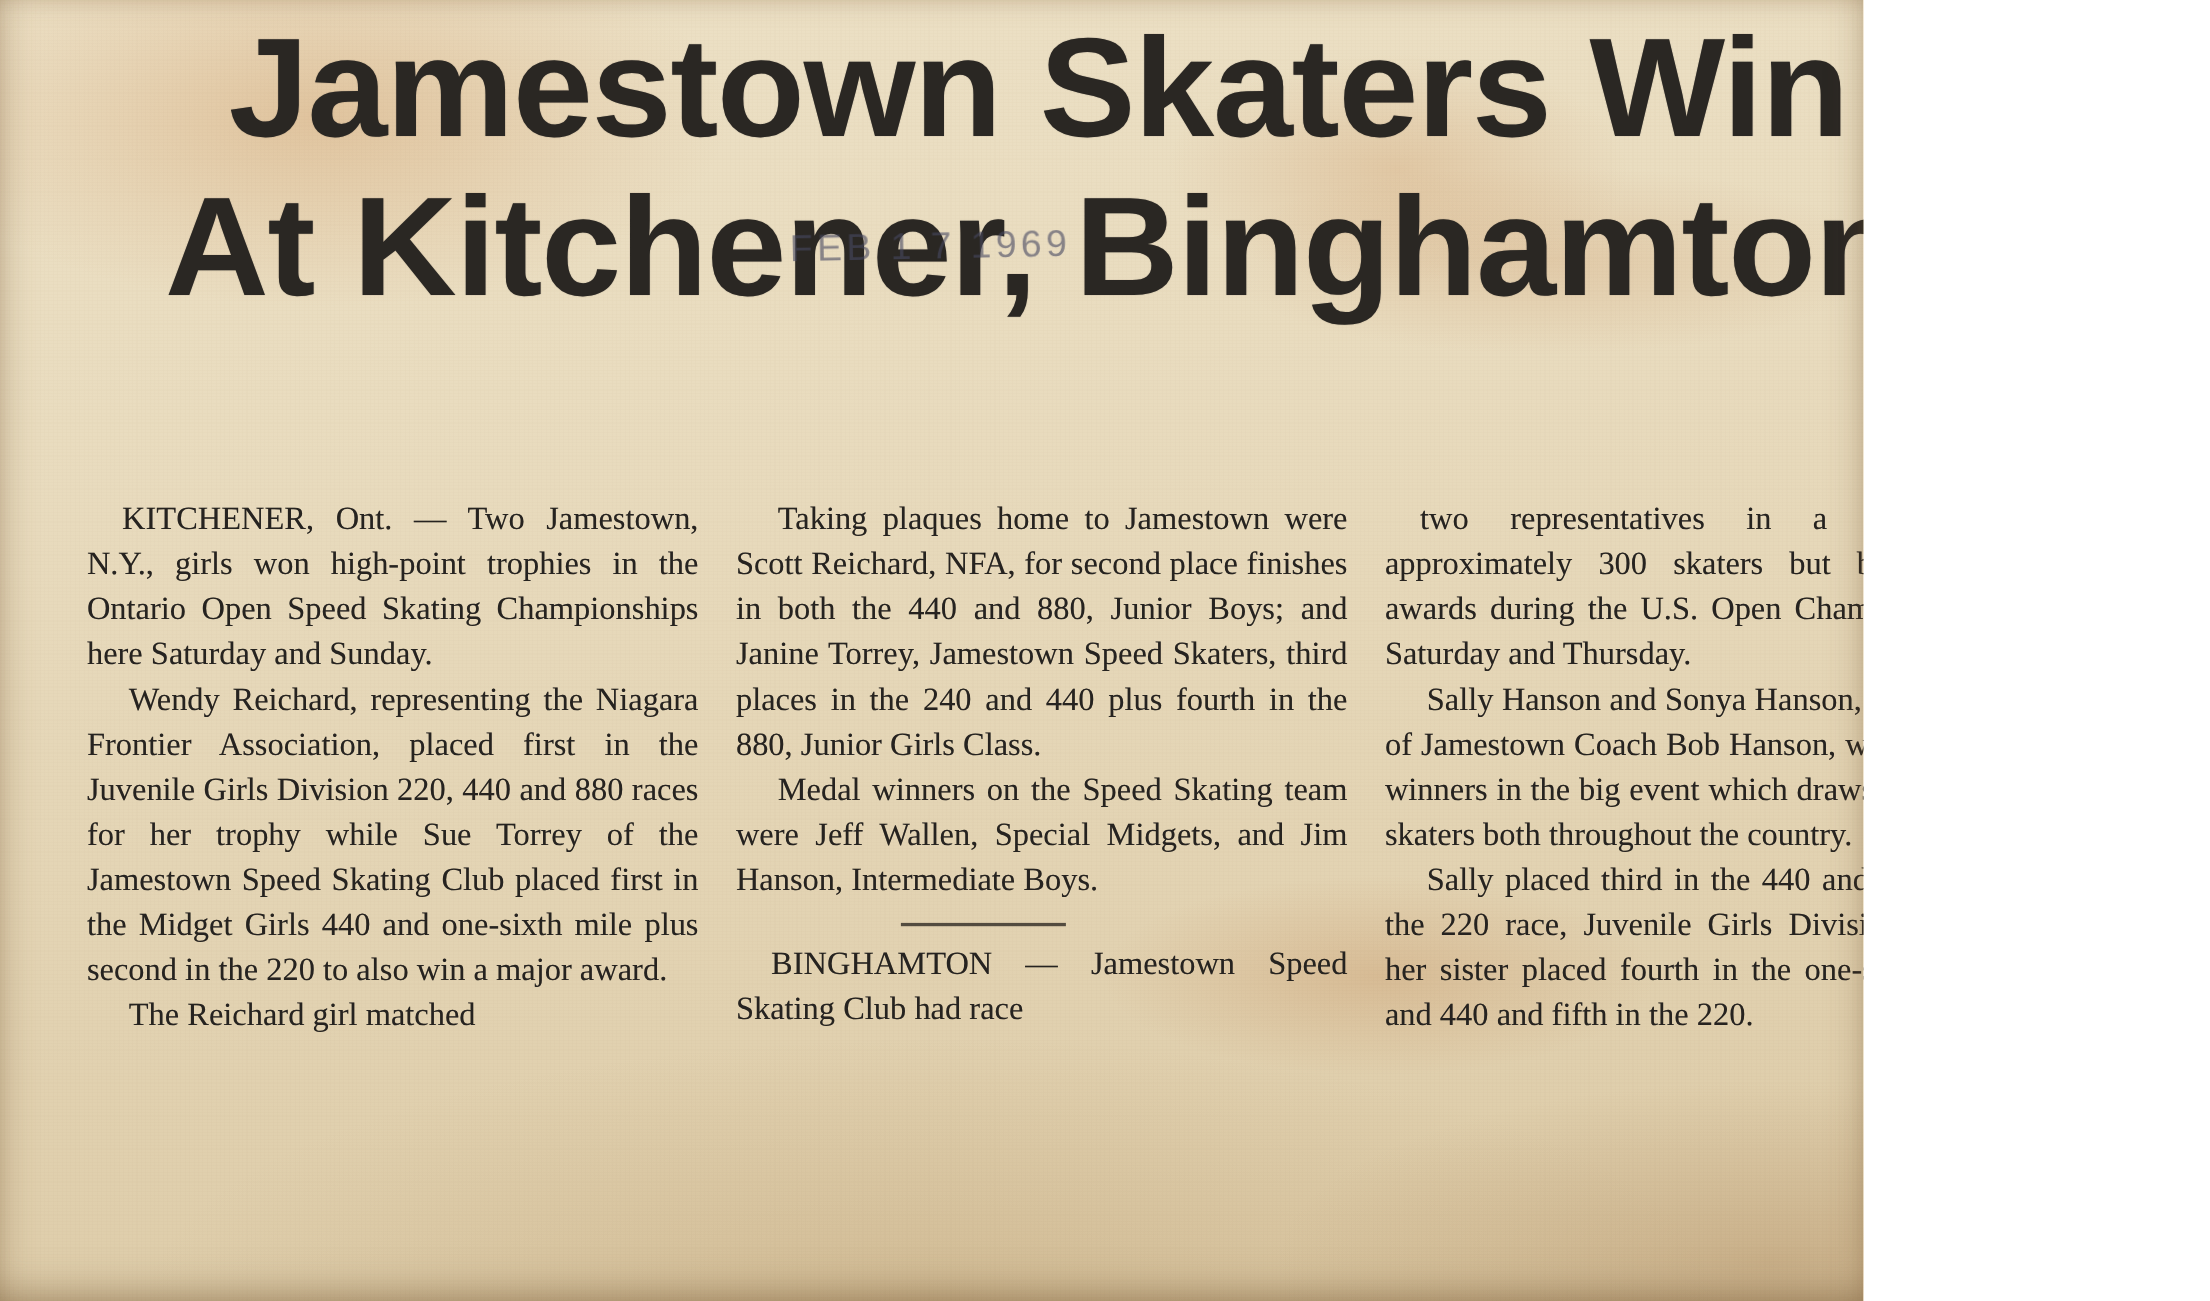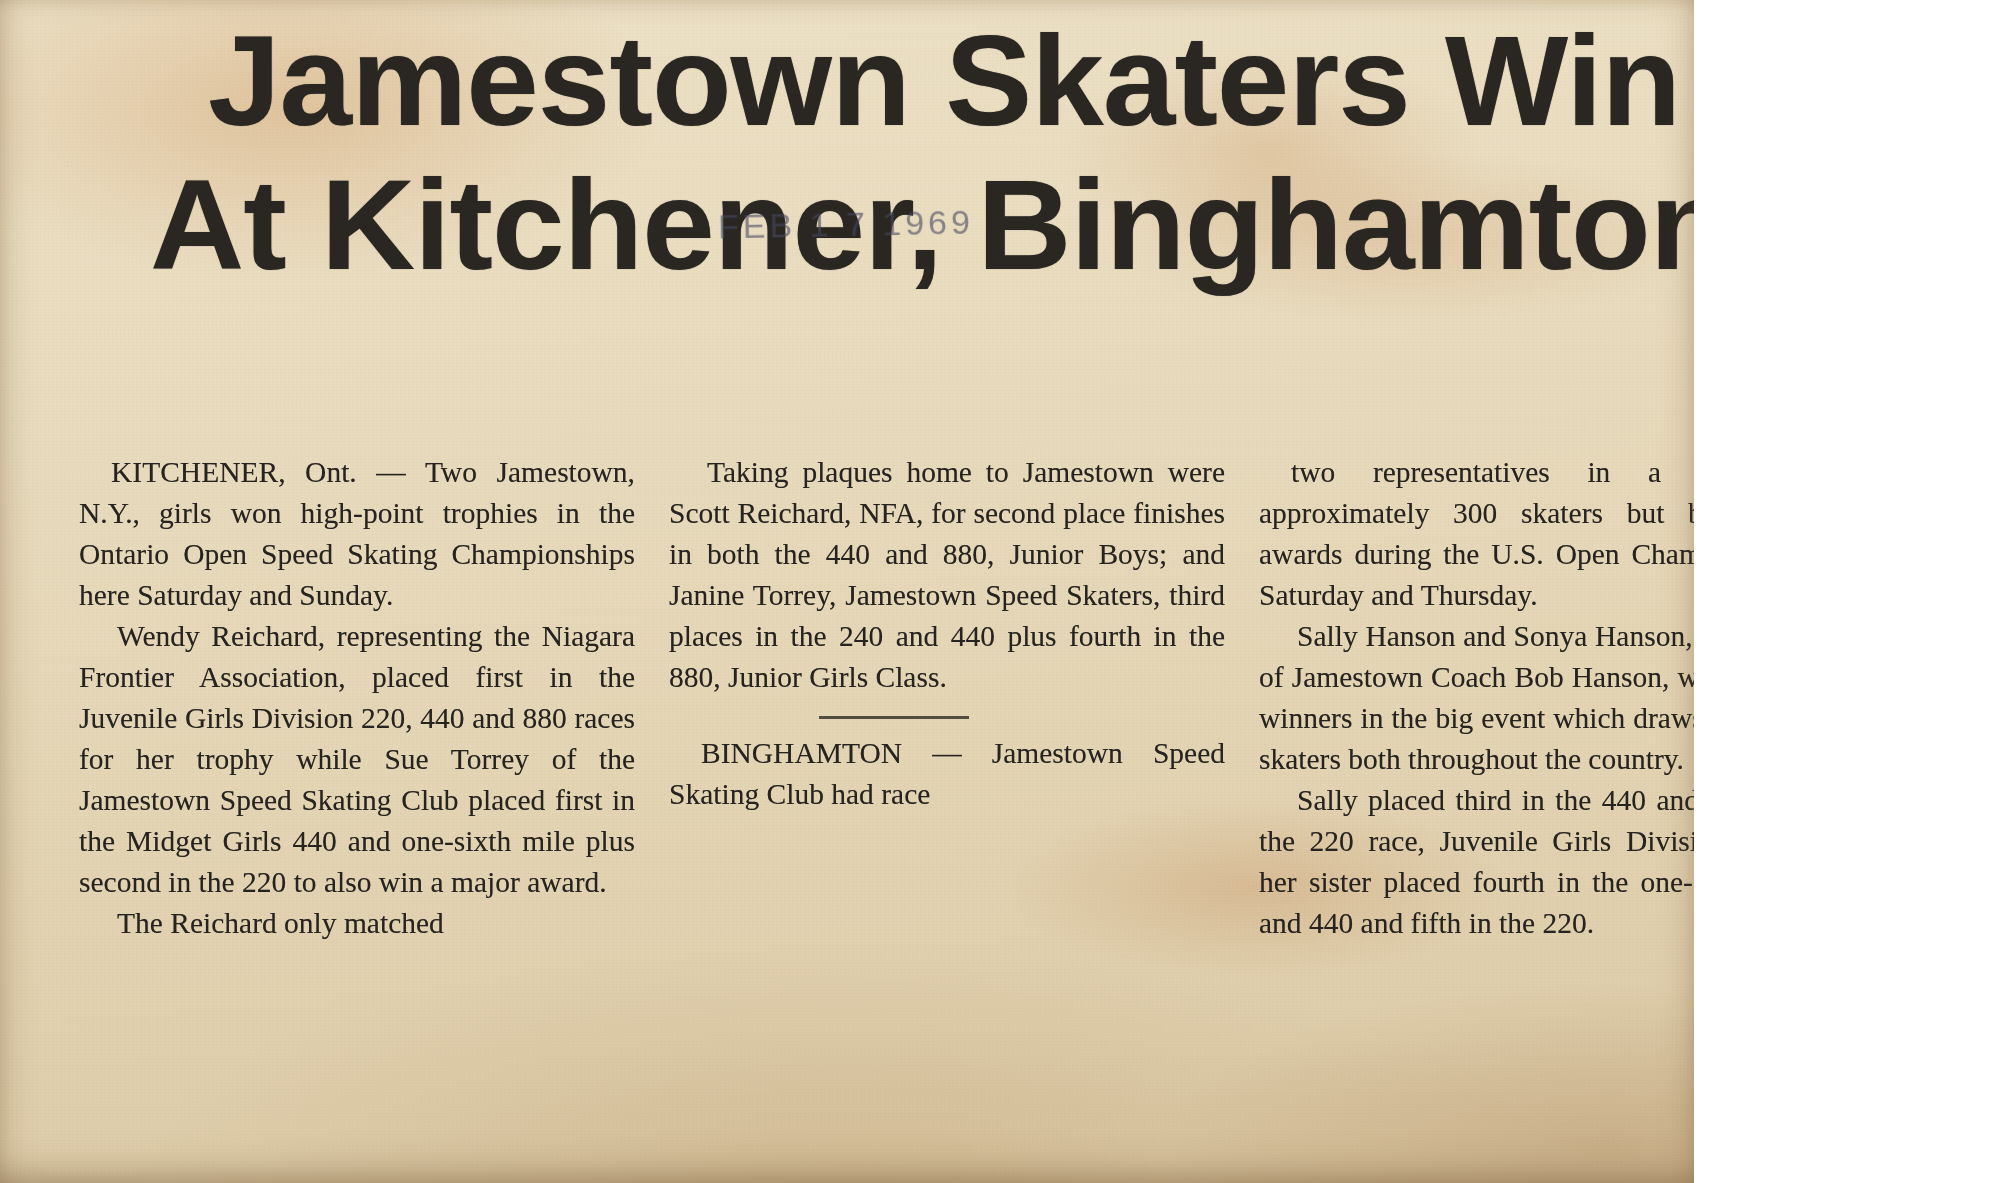--- a/index.html
+++ b/index.html
@@ -135,25 +135,26 @@
     <div class="head-line head-line-2">At Kitchener, Binghamton</div>
   </div>
 
   <div id="datestamp">FEB 1 7 1969</div>
 
   <div id="columns">
 
     <div class="column">
       <p class="first">KITCHENER, Ont. — Two Jamestown, N.Y., girls won high-point trophies in the Ontario Open Speed Skating Championships here Saturday and Sunday.</p>
       <p>Wendy Reichard, representing the Niagara Frontier Association, placed first in the Juvenile Girls Division 220, 440 and 880 races for her trophy while Sue Torrey of the Jamestown Speed Skating Club placed first in the Midget Girls 440 and one-sixth mile plus second in the 220 to also win a major award.</p>
-      <p>The Reichard only matched</p>
+      <p>The Reichard girl matched</p>
     </div>
 
     <div class="column">
       <p>Taking plaques home to Jamestown were Scott Reichard, NFA, for second place finishes in both the 440 and 880, Junior Boys; and Janine Torrey, Jamestown Speed Skaters, third places in the 240 and 440 plus fourth in the 880, Junior Girls Class.</p>
+      <p>Medal winners on the Speed Skating team were Jeff Wallen, Special Midgets, and Jim Hanson, Intermediate Boys.</p>
       <div class="col-rule"></div>
       <p class="first fadebot">BINGHAMTON — Jamestown Speed Skating Club had race</p>
     </div>
 
     <div class="column">
       <p class="first">two representatives in a field of approximately 300 skaters but both won awards during the U.S. Open Championships Saturday and Thursday.</p>
       <p>Sally Hanson and Sonya Hanson, daughters of Jamestown Coach Bob Hanson, were medal winners in the big event which draws topnotch skaters both throughout the country.</p>
       <p>Sally placed third in the 440 and fourth in the 220 race, Juvenile Girls Division, while her sister placed fourth in the one-sixth mile and 440 and fifth in the 220.</p>
     </div>
 

